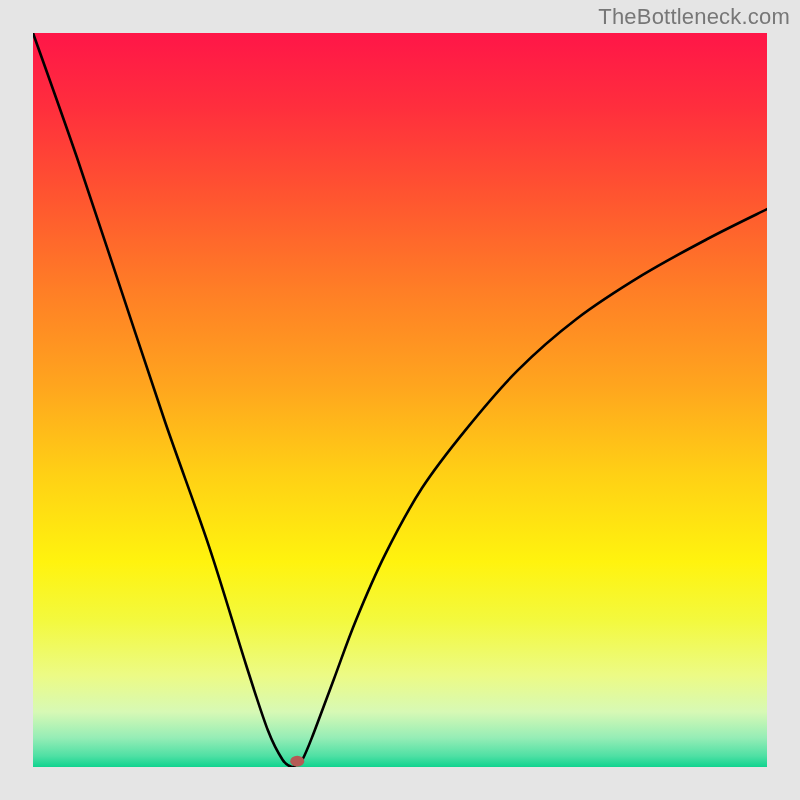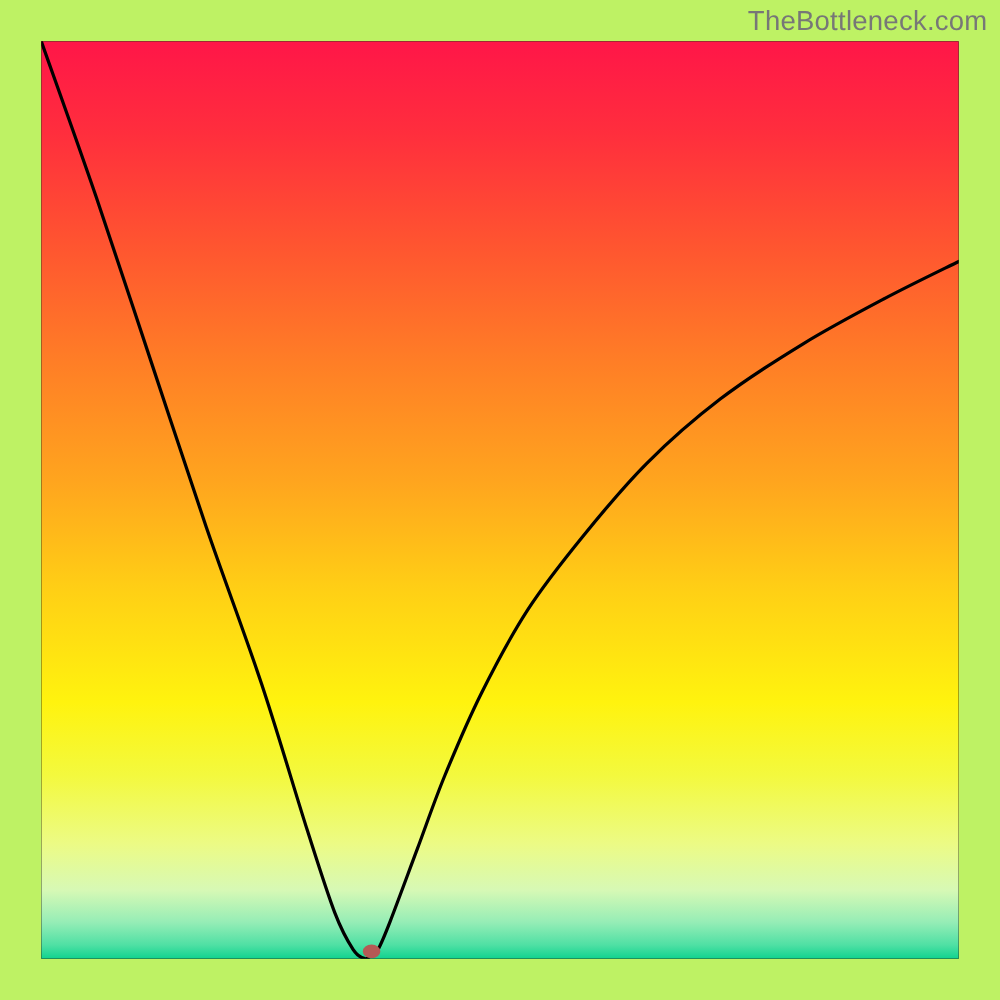--- a/index.html
+++ b/index.html
@@ -7,21 +7,21 @@
     padding: 0;
     width: 800px;
     height: 800px;
     background: #000;
     font-family: Arial, Helvetica, sans-serif;
   }
   .root {
     position: relative;
     width: 800px;
     height: 800px;
-    background: #bef264;
+    background: #e5e5e5;
   }
   .attribution {
     position: absolute;
     top: 4px;
     right: 10px;
     color: #777;
     font-size: 22px;
     font-family: Arial, sans-serif;
     letter-spacing: 0.2px;
     user-select: none;

